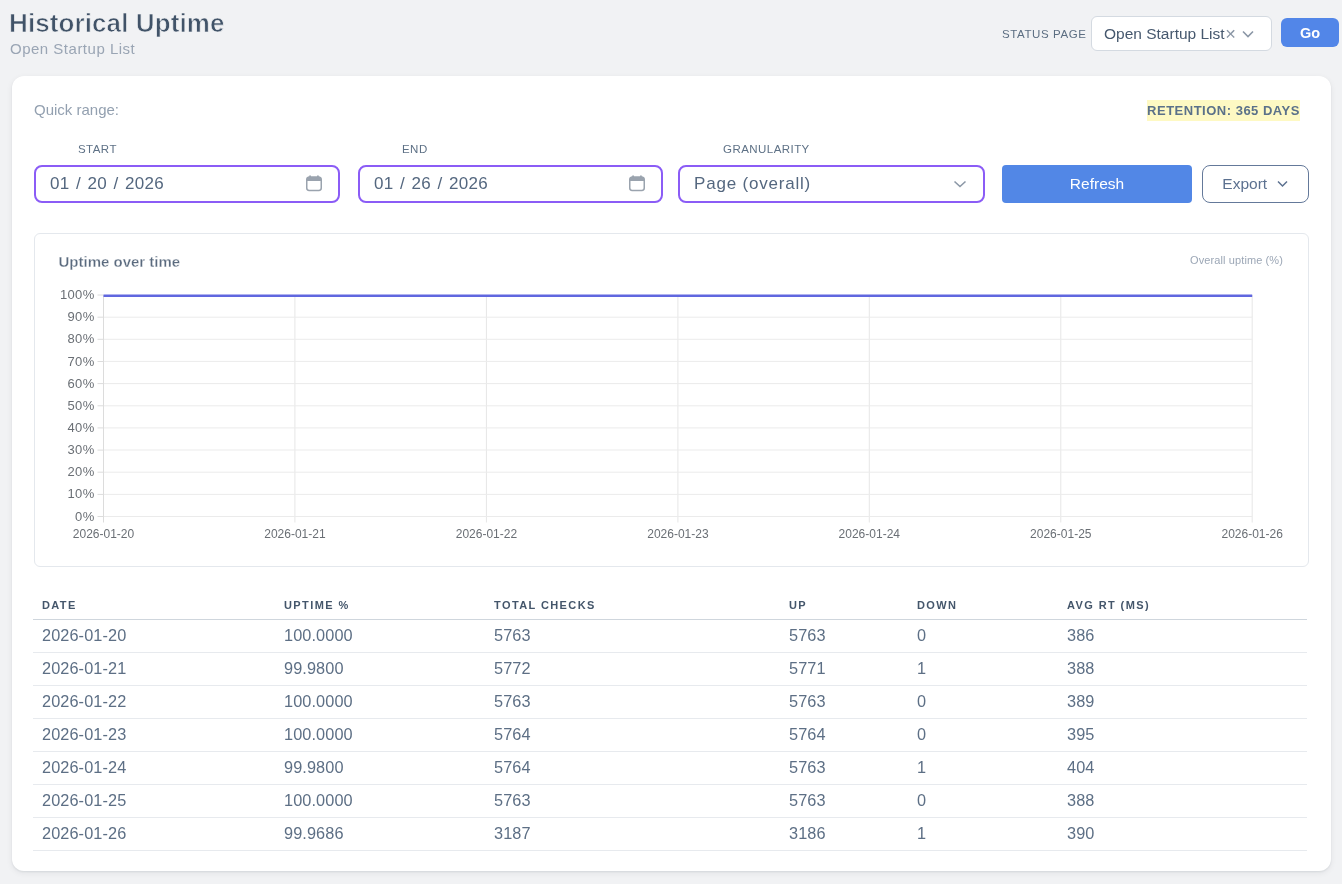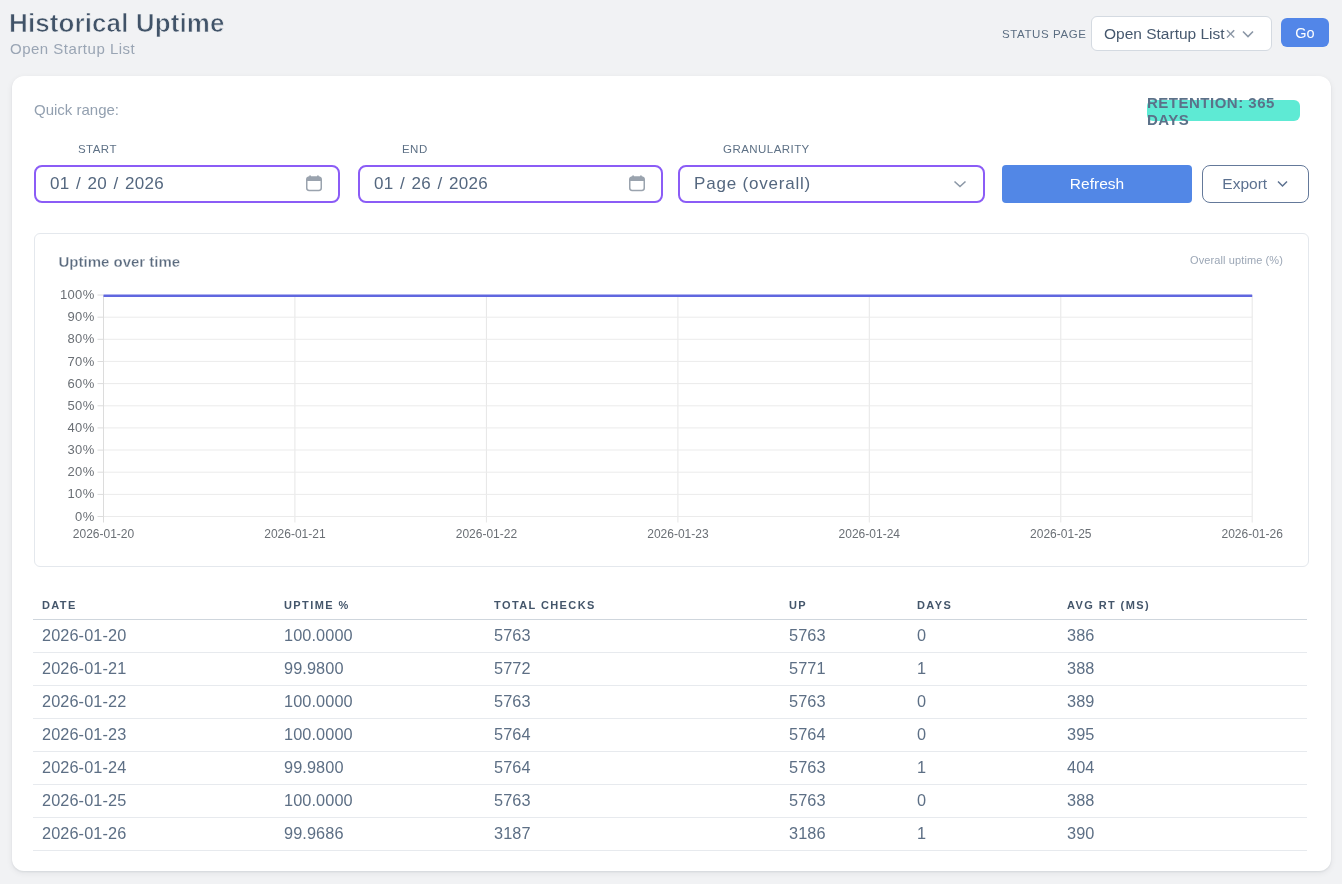--- a/index.html
+++ b/index.html
@@ -4,27 +4,27 @@
 <style>
   * { box-sizing: border-box; margin:0; padding:0; }
   html,body { width:1342px; height:884px; overflow:hidden; }
   body { background:#f1f2f4; font-family:"Liberation Sans", sans-serif; position:relative; }
   .h1 { position:absolute; left:9px; top:8px; font-size:26px; font-weight:700; color:#415368; letter-spacing:0.1px; -webkit-text-stroke:0.7px #f1f2f4; }
   .sub { position:absolute; left:10px; top:40px; font-size:15px; letter-spacing:0.5px; color:#9aa5b4; }
   .stlabel { position:absolute; left:1002px; top:28px; font-size:11.5px; font-weight:400; letter-spacing:0.6px; color:#5c6e82; }
   .stselect { position:absolute; left:1091px; top:16px; width:181px; height:35px; background:#fff; border:1px solid #d4dae1; border-radius:6px; display:flex; align-items:center; padding:0 17px 0 12px; }
   .stselect .txt { font-size:15.5px; color:#46586e; white-space:nowrap; }
   .stselect .x { font-size:14px; color:#8b97a6; margin-left:0; }
-  .go { position:absolute; left:1281px; top:18px; width:48px; height:29px; background:#5286e8; border-radius:6px; color:#fff; font-size:14.5px; display:flex; align-items:center; justify-content:center; }
+  .go { position:absolute; left:1281px; top:18px; width:58px; height:29px; background:#5286e8; border-radius:6px; color:#fff; font-size:14.5px; display:flex; align-items:center; justify-content:center;font-weight:bold; }
   .card { position:absolute; left:12px; top:76px; width:1319px; height:795px; background:#fff; border-radius:12px; box-shadow:0 1px 2px rgba(16,24,40,.07), 0 2px 6px rgba(16,24,40,.07); }
   .qlabel { position:absolute; left:22px; top:25px; font-size:15px; color:#93a0b0; }
   .qgroup { position:absolute; left:116px; top:21.5px; height:26px; display:flex; border:1px solid #64799a; border-radius:5px; overflow:hidden; background:#fff; }
   .qgroup div { display:flex; align-items:center; justify-content:center; font-size:13px; color:#5c7190; border-left:1px solid #64799a; }
   .qgroup div:first-child { border-left:none; }
-  .badge { position:absolute; left:1135px; top:24px; width:153px; height:21px; background:#5eead4; border-radius:6px; display:flex; align-items:center; justify-content:center; font-size:15px; font-weight:700; letter-spacing:0.5px; color:#5b7189; }
+  .badge { position:absolute; left:1135px; top:24px; width:153px; height:21px; background:#fef9c3; border-radius:0; display:flex; align-items:center; justify-content:center; font-size:13px; font-weight:700; letter-spacing:0.5px; color:#5b7189; }
   .flabel { position:absolute; font-size:11.5px; font-weight:400; letter-spacing:0.45px; color:#5e7186;margin-left:45px; }
   .field { position:absolute; top:89px; height:37.5px; background:#fff; border:2px solid #8b5cf6; border-radius:8px; display:flex; align-items:center; padding:0 16px 0 14px; font-size:17px; letter-spacing:0.3px; color:#54677f; }
   .dsep { color:#54677f; padding:0 6.5px; }
   .calic { margin-left:auto; }
   .chev { stroke:#8b97a6; stroke-width:1.6; fill:none; }
   .refresh { position:absolute; left:990px; top:89px; width:190px; height:37.5px; background:#5287e6; border-radius:4px; color:#fff; font-size:15.5px; display:flex; align-items:center; justify-content:center; }
   .export { position:absolute; left:1190px; top:89px; width:106.5px; height:37.5px; background:#fff; border:1px solid #64799a; border-radius:8px; color:#5c7190; font-size:15.5px; display:flex; align-items:center; justify-content:center; gap:10px; }
   .chartcard { position:absolute; left:22px; top:157px; width:1275px; height:334px; background:#fff; border:1px solid #e4e8ed; border-radius:6px; }
   .ctitle { position:absolute; left:23.5px; top:19px; font-size:15px; font-weight:700; color:#5a6a7e; -webkit-text-stroke:0.3px #fff; }
   .clegend { position:absolute; right:25px; top:20px; font-size:11px; letter-spacing:0.1px; color:#9ca7b6; }
@@ -165,21 +165,21 @@
         <col style="width:128px">
         <col style="width:150px">
         <col>
       </colgroup>
       <thead>
         <tr>
           <th>DATE</th>
           <th>UPTIME %</th>
           <th>TOTAL CHECKS</th>
           <th>UP</th>
-          <th>DAYS</th>
+          <th>DOWN</th>
           <th>AVG RT (MS)</th>
         </tr>
       </thead>
       <tbody>
         <tr>
           <td>2026-01-20</td>
           <td>100.0000</td>
           <td>5763</td>
           <td>5763</td>
           <td>0</td>

